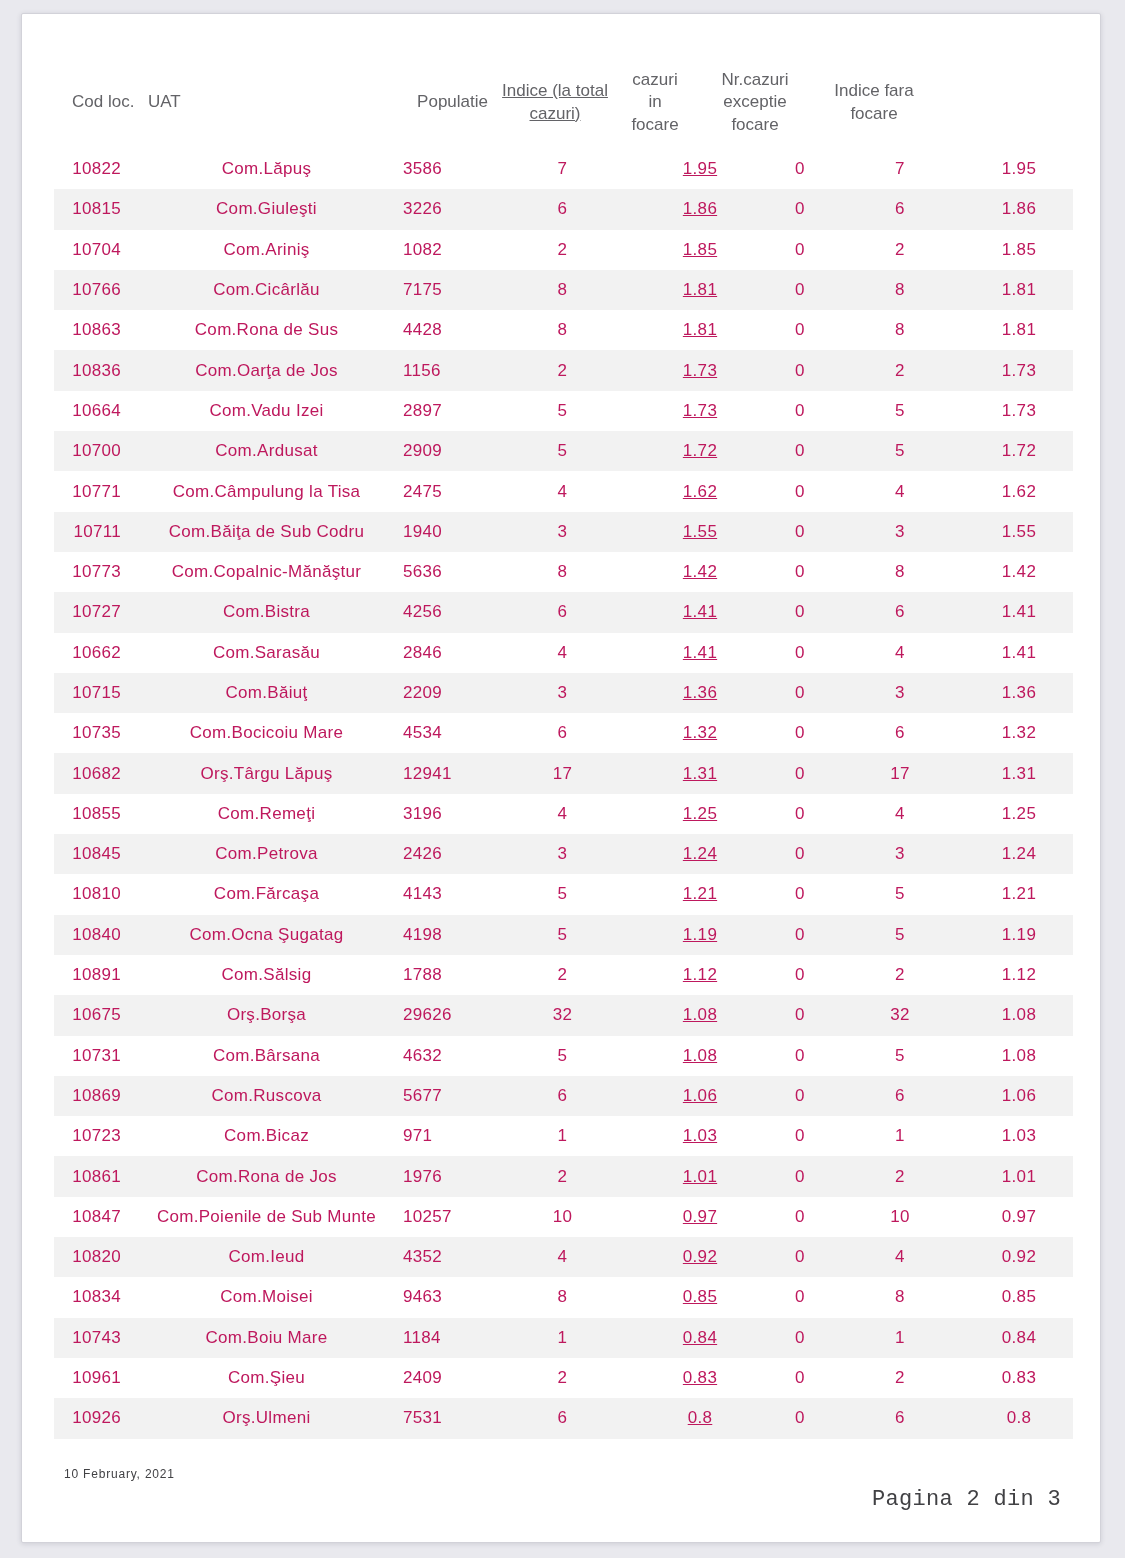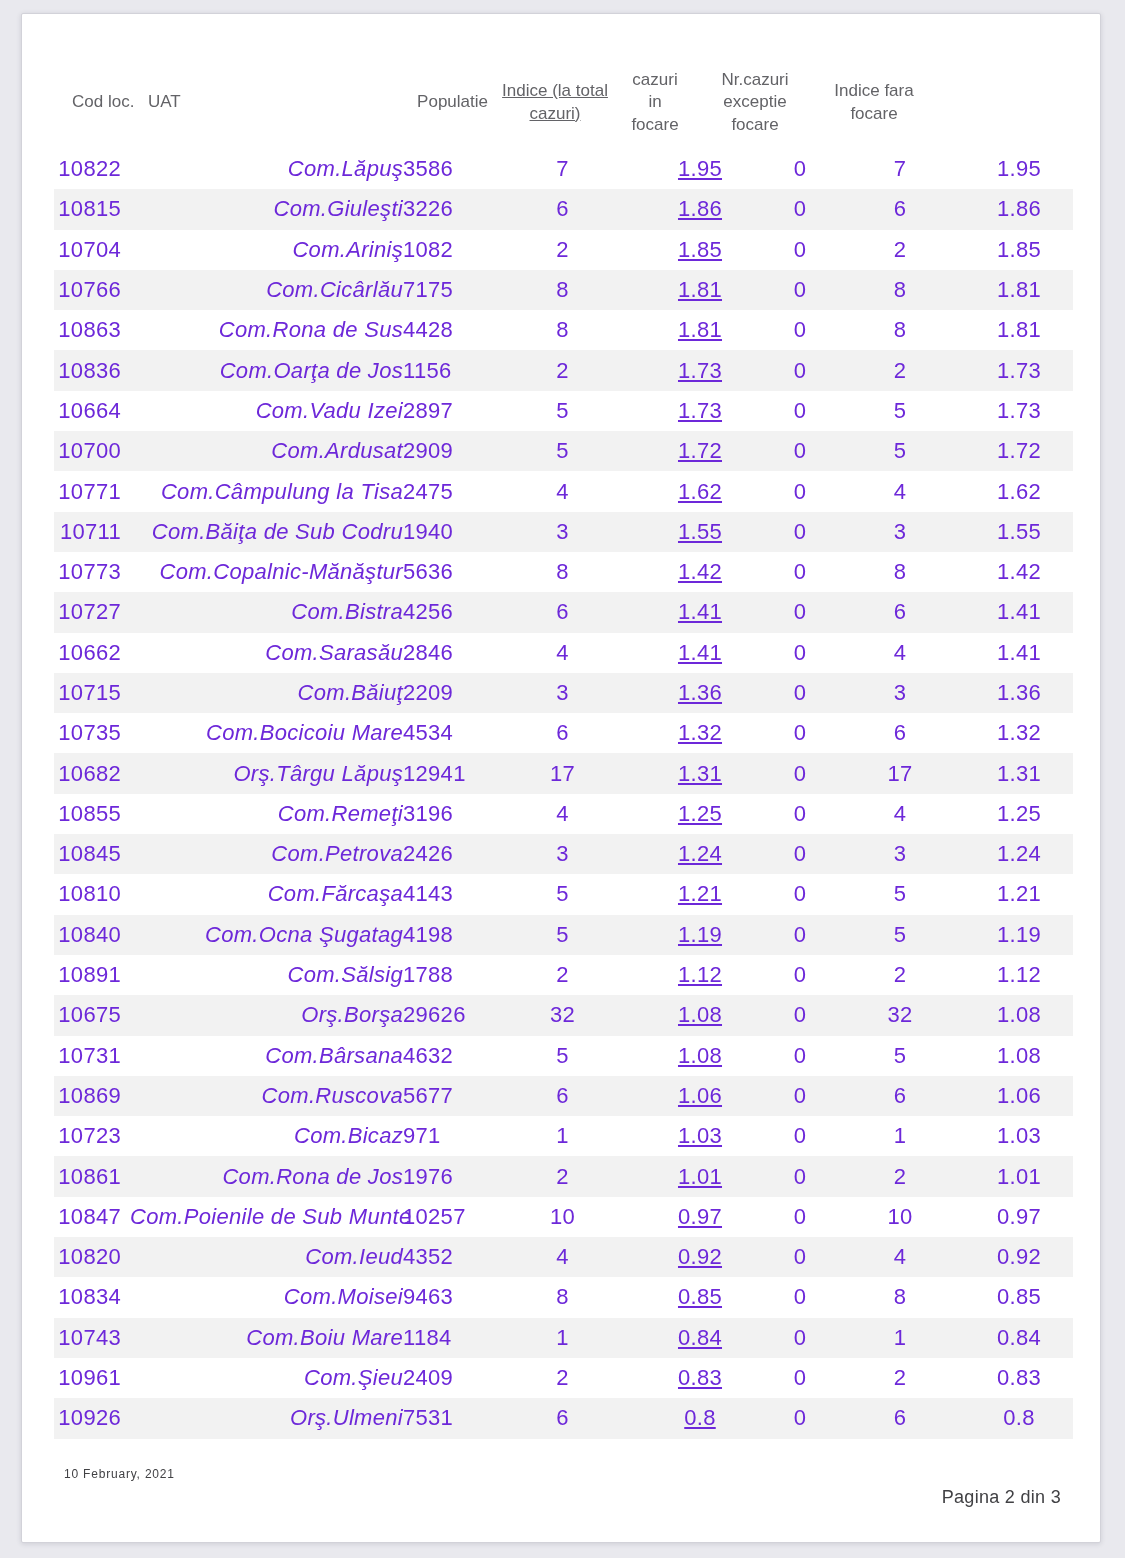--- a/index.html
+++ b/index.html
@@ -38,61 +38,62 @@
     line-height: 1.3;
   }
   .header-row .cell {
     white-space: pre-line;
     text-align: center;
   }
   .rows .row {
     display: flex;
     align-items: center;
     height: 40.3px;
-    font-size: 22px;
-    color: #6d28d9;
+    font-size: 17px;
+    color: #be185d;
     letter-spacing: 0.3px;
   }
   .rows .row:nth-child(even) {
     background: #f2f2f2;
   }
   .cell { box-sizing: border-box; }
   .c0 { width: 72px; }
   .c1 { width: 277px; }
   .c2 { width: 87px; }
   .c3 { width: 145px; }
   .c4 { width: 130px; text-decoration: underline; }
   .c5 { width: 70px; }
   .c6 { width: 130px; }
   .c7 { width: 108px; }
 
   .header-row .c0 { text-align: left; padding-left: 18px; white-space: nowrap; overflow: visible; }
   .header-row .c1 { text-align: left; padding-left: 22px; }
   .header-row .c2 { text-align: right; padding-right: 2px; white-space: nowrap; }
 
   .rows .c0 { text-align: right; padding-right: 5px; }
-  .rows .c1 { text-align: right; padding-left: 4px; white-space: nowrap; font-style: italic; }
+  .rows .c1 { text-align: center; padding-left: 4px; white-space: nowrap; }
   .rows .c2 { padding-right: 17px; }
   .rows .c3, .rows .c4, .rows .c5, .rows .c6, .rows .c7 { text-align: center; }
 
   .footer-date {
     position: absolute;
     left: 42px;
     top: 1453px;
     font-size: 12px;
     letter-spacing: 0.8px;
     color: #414144;
   }
   .page-number {
     position: absolute;
     right: 39px;
     top: 1473px;
-    font-size: 18px;
+    font-size: 22px;
     letter-spacing: 0.3px;
     color: #414144;
+    font-family: Liberation Mono, monospace;
   }
 </style>
 </head>
 <body>
 
 <div class="page">
   <div class="table">
     <div class="header-row">
       <div class="cell c0">Cod loc.</div>
       <div class="cell c1">UAT</div>

